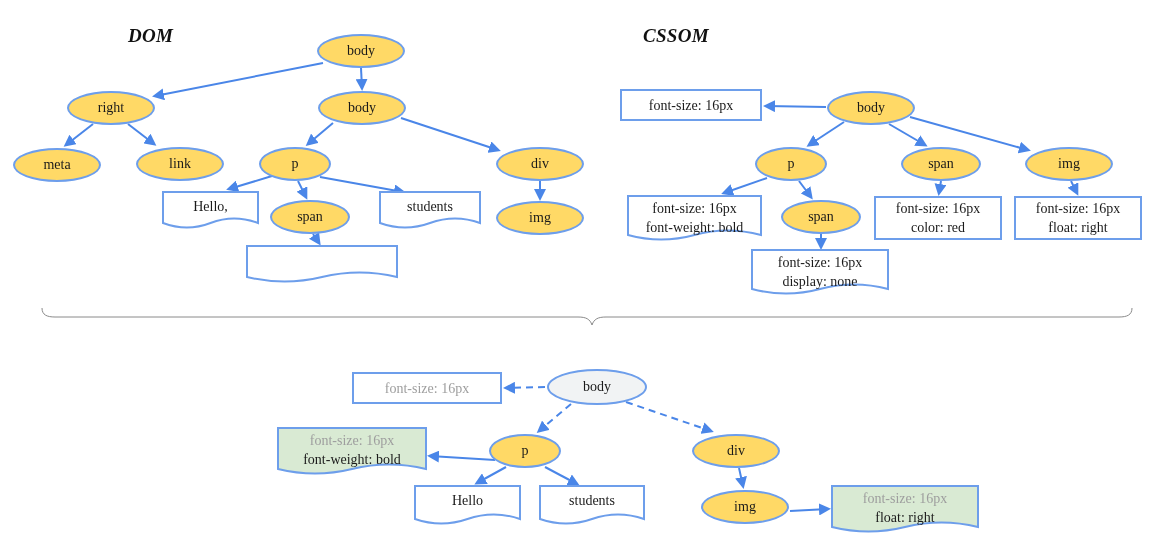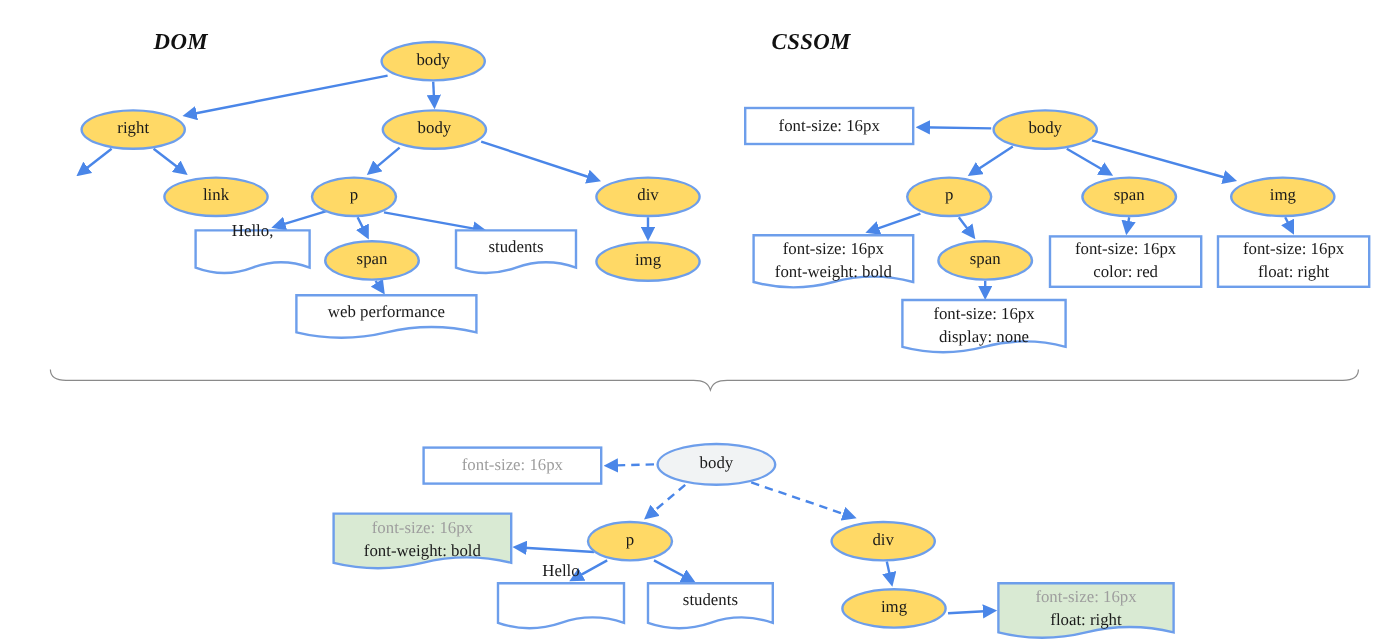--- a/index.html
+++ b/index.html
@@ -96,44 +96,44 @@
 
   <div class="node" style="left:317px;top:14px;width:88px;height:34px;">
       <span>body</span>
     </div>
   <div class="node" style="left:67px;top:71px;width:88px;height:34px;">
       <span>right</span>
     </div>
   <div class="node" style="left:318px;top:71px;width:88px;height:34px;">
       <span>body</span>
     </div>
+  <div class="node" style="left:13px;top:128px;width:88px;height:34px;">
+      <span>meta</span>
+    </div>
   <div class="node" style="left:136px;top:127px;width:88px;height:34px;">
       <span>link</span>
     </div>
   <div class="node" style="left:259px;top:127px;width:72px;height:34px;">
       <span>p</span>
     </div>
   <div class="node" style="left:496px;top:127px;width:88px;height:34px;">
       <span>div</span>
     </div>
   <div class="node" style="left:270px;top:180px;width:80px;height:34px;">
       <span>span</span>
     </div>
   <div class="node" style="left:496px;top:181px;width:88px;height:34px;">
       <span>img</span>
     </div>
 
-  <div class="flagtext" style="left:163px;top:164px;width:95px;">
+  <div class="flagtext" style="left:163px;top:177px;width:95px;">
       <span>Hello,</span>
     </div>
   <div class="flagtext" style="left:380px;top:177px;width:100px;">
       <span>students</span>
-    </div>
-  <div class="flagtext" style="left:247px;top:231px;width:150px;">
-      <span>web performance</span>
     </div>
 
   <div class="node" style="left:827px;top:71px;width:88px;height:34px;">
       <span>body</span>
     </div>
   <div class="node" style="left:755px;top:127px;width:72px;height:34px;">
       <span>p</span>
     </div>
   <div class="node" style="left:901px;top:127px;width:80px;height:34px;">
       <span>span</span>
@@ -184,20 +184,20 @@
   </div>
   <div class="flagtext" style="left:278px;top:411px;width:148px;">
     <span class="muted">font-size: 16px</span>
     <span>font-weight: bold</span>
   </div>
   <div class="flagtext" style="left:832px;top:469px;width:146px;">
     <span class="muted">font-size: 16px</span>
     <span>float: right</span>
   </div>
 
-  <div class="flagtext" style="left:415px;top:447px;width:105px;align-items:center;">
+  <div class="flagtext" style="left:415px;top:471px;width:105px;align-items:center;">
       <span>Hello</span>
     </div>
   <div class="flagtext" style="left:540px;top:471px;width:104px;">
       <span>students</span>
     </div>
 
 </div>
 
 </body></html>

